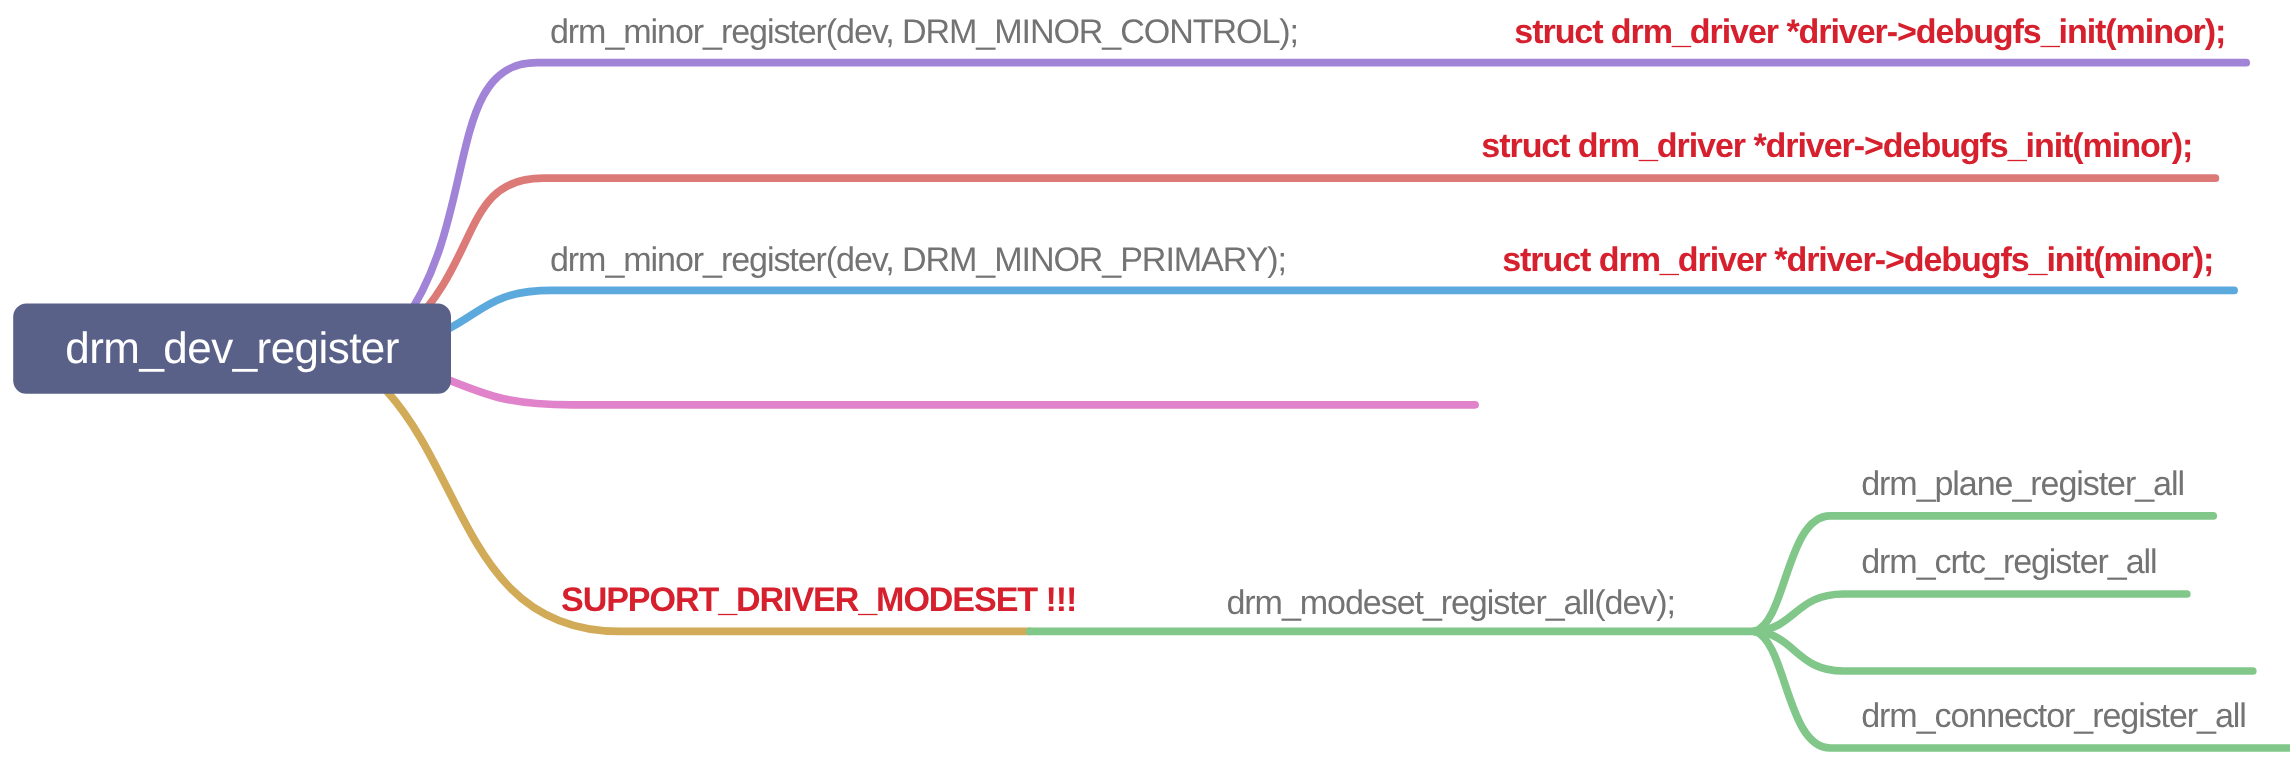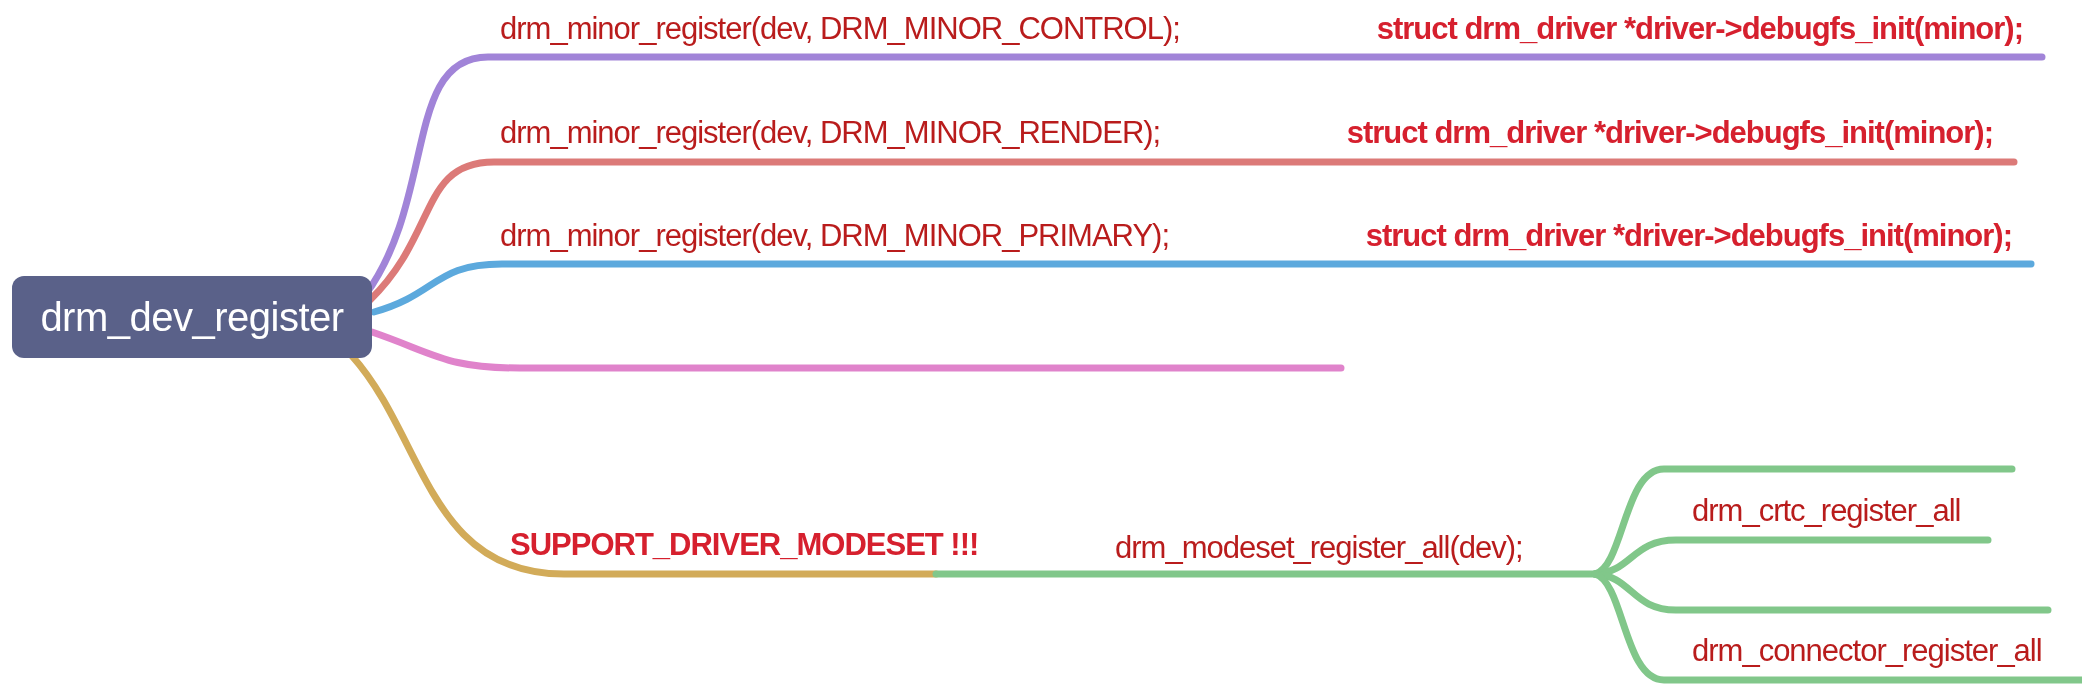--- a/index.html
+++ b/index.html
@@ -32,36 +32,36 @@
   .stroke-pink   { stroke: #e083cb; }
   .stroke-gold   { stroke: #d2ab59; }
   .stroke-green  { stroke: #81c78a; }
 
   .label {
     position: absolute;
     z-index: 2;
     font-size: 31px;
     line-height: 40px;
     letter-spacing: -1px;
-    color: #b91c1c;
+    color: #737373;
     white-space: pre;
   }
   .label.red {
     color: #d6202e;
     font-weight: bold;
   }
   .label.right-anchored {
   }
 
   #root-topic {
     position: absolute;
     z-index: 3;
     left: 12px;
     top: 276px;
-    width: 360px;
+    width: 398px;
     height: 82px;
     background: #5a6189;
     border-radius: 12px;
     display: flex;
     align-items: center;
     justify-content: center;
     color: #ffffff;
     font-size: 40px;
     letter-spacing: -0.5px;
     white-space: pre;
@@ -98,26 +98,26 @@
     <path class="stroke-green" d="M 1595 574 C 1632 572 1632 540 1676 540 H 1988"></path>
     <path class="stroke-green" d="M 1595 574 C 1632 576 1632 610 1676 610 H 2048"></path>
     <path class="stroke-green" d="M 1595 574 C 1624 582 1624 680 1664 680 H 2082"></path>
   </svg>
 
   <div id="root-topic">drm_dev_register</div>
 
   <div class="label" id="topic-control">drm_minor_register(dev, DRM_MINOR_CONTROL);</div>
   <div class="label red right-anchored" id="sub-control">struct drm_driver *driver-&gt;debugfs_init(minor);</div>
 
-  <div class="label" id="topic-render">drm_minor_register(dev, DRM_MINOR_RENDER);</div>
   <div class="label red right-anchored" id="sub-render">struct drm_driver *driver-&gt;debugfs_init(minor);</div>
 
   <div class="label" id="topic-primary">drm_minor_register(dev, DRM_MINOR_PRIMARY);</div>
   <div class="label red right-anchored" id="sub-primary">struct drm_driver *driver-&gt;debugfs_init(minor);</div>
 
 
   <div class="label red" id="topic-modeset">SUPPORT_DRIVER_MODESET !!!</div>
   <div class="label" id="sub-modeset">drm_modeset_register_all(dev);</div>
 
+  <div class="label" id="child-plane">drm_plane_register_all</div>
   <div class="label" id="child-crtc">drm_crtc_register_all</div>
   <div class="label" id="child-connector">drm_connector_register_all</div>
 
 </div>
 
 </body></html>

